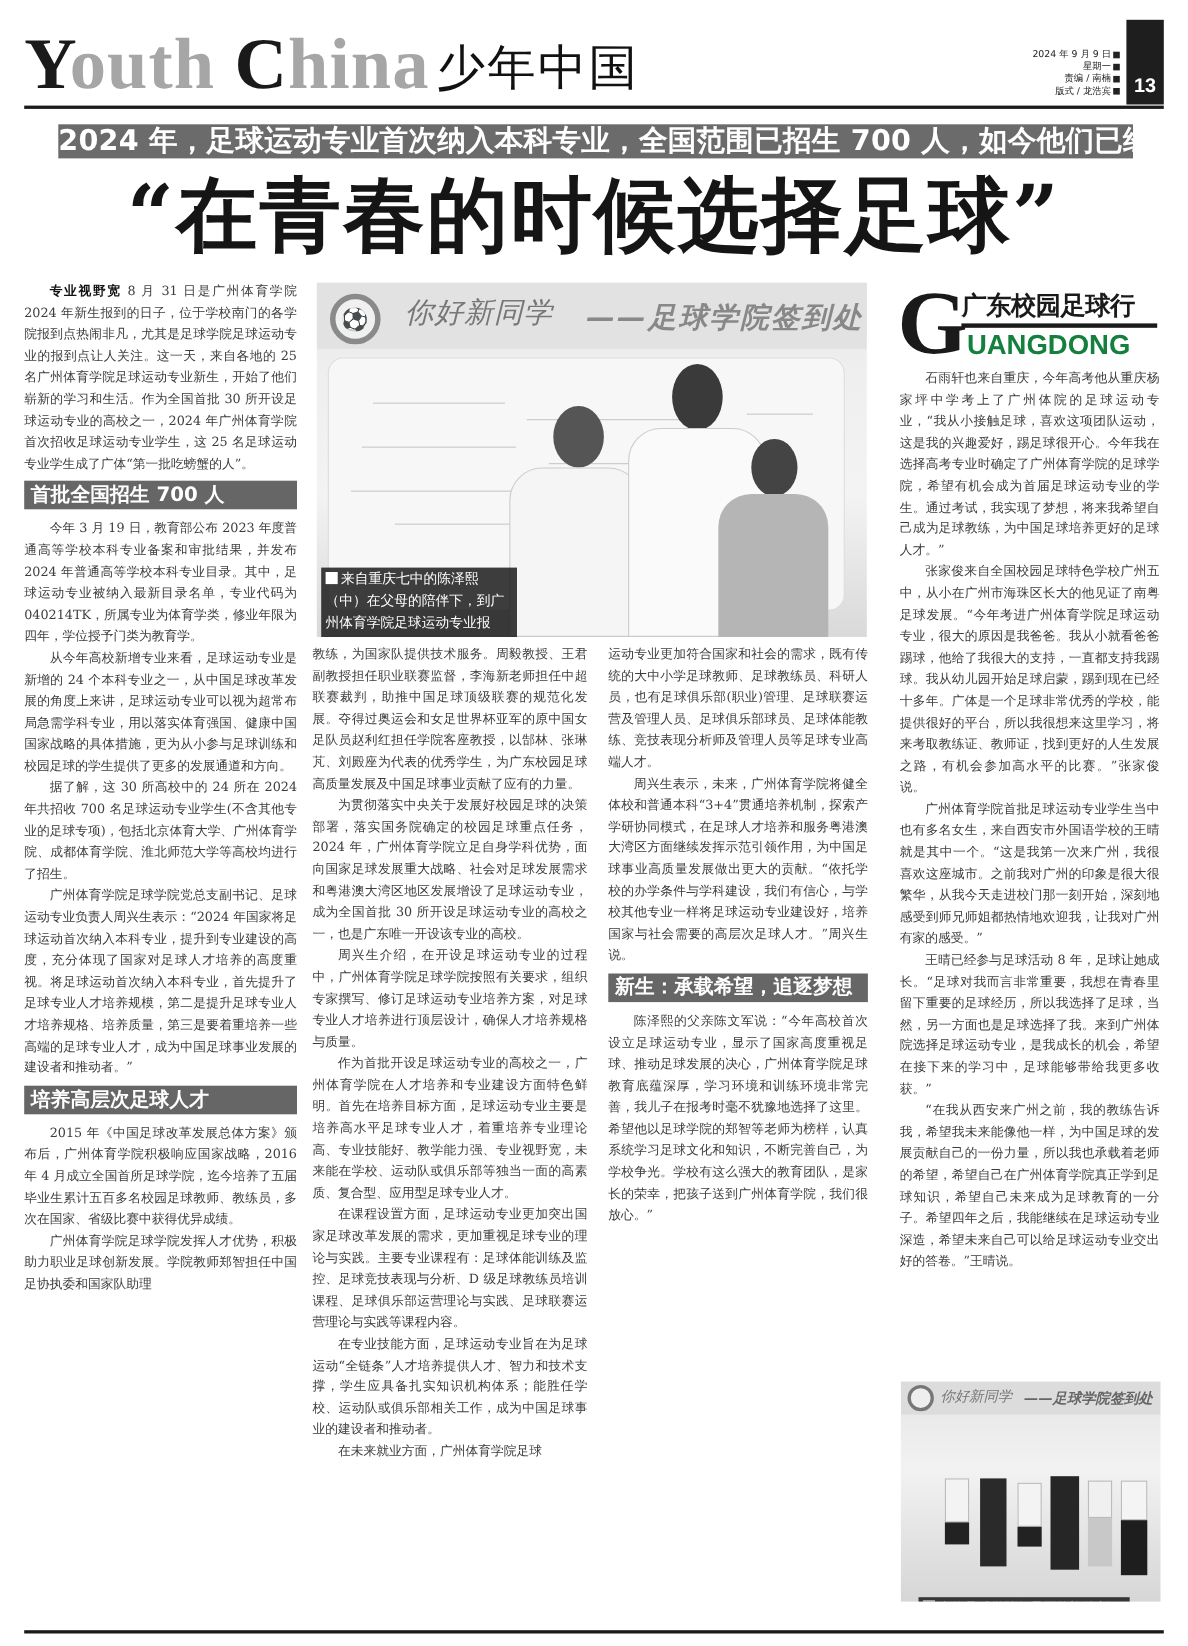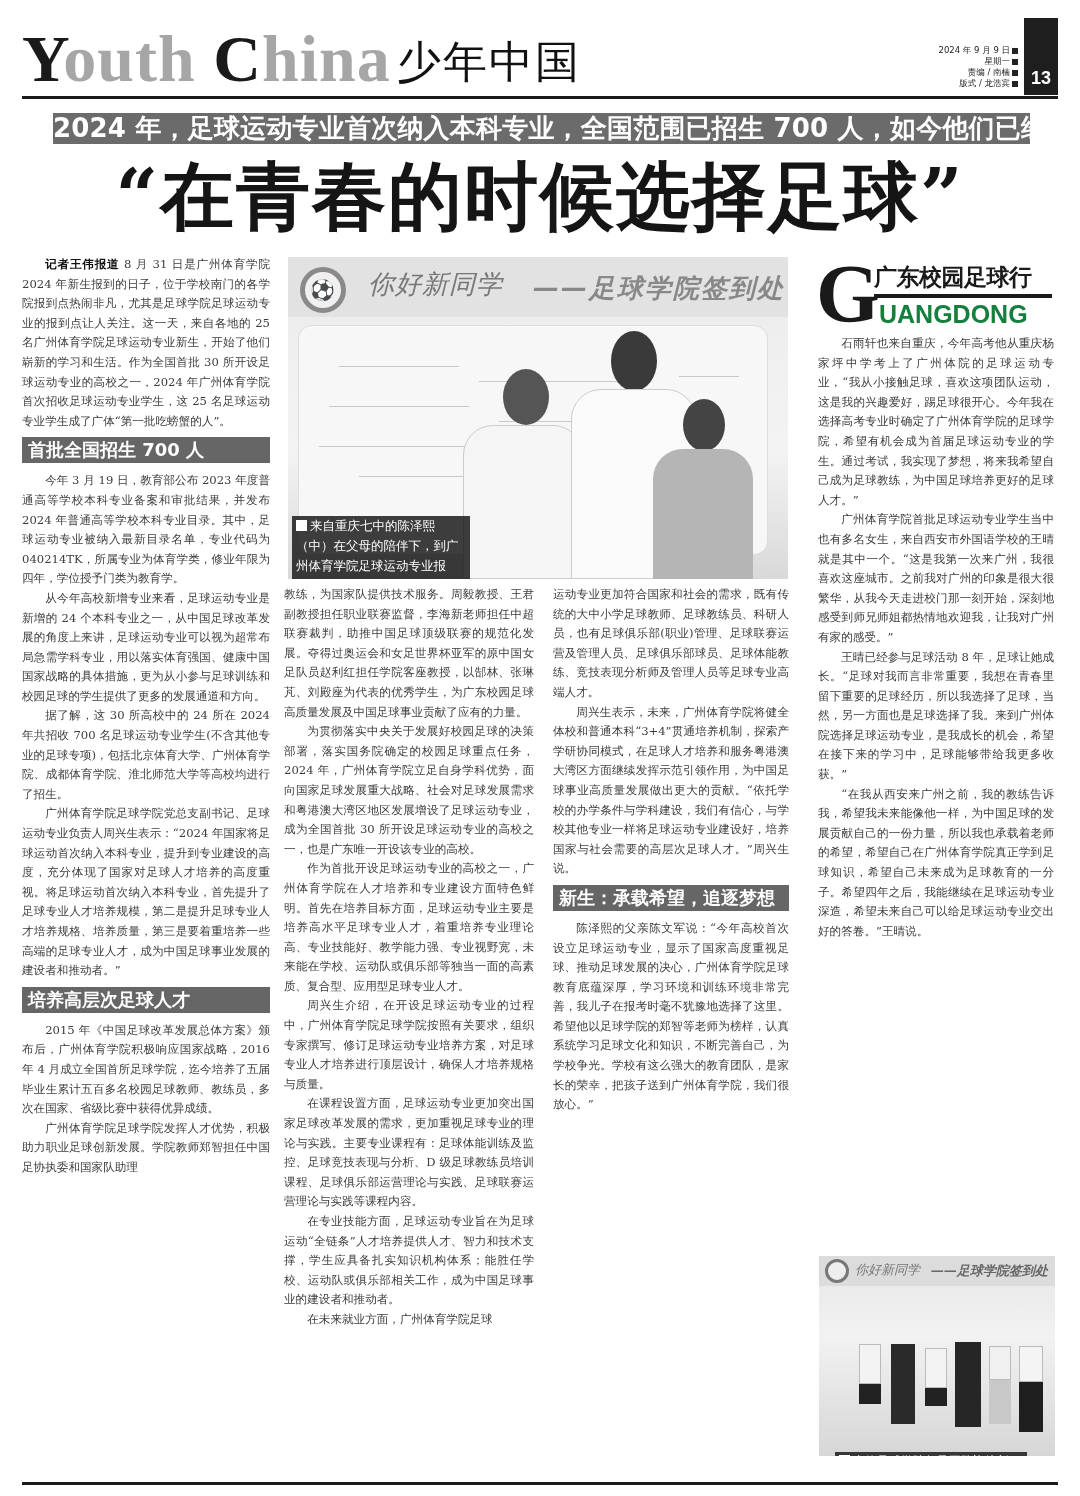--- a/index.html
+++ b/index.html
@@ -114,50 +114,51 @@
 </figure>
 
 <div class="gd-logo">
   <div class="gd-G">G</div>
   <div class="gd-cn">广东校园足球行</div>
   <div class="gd-bar"></div>
   <div class="gd-en">UANGDONG</div>
 </div>
 
 <section class="col col1">
-  <p><span class="lead">记者王伟报道</span><span> 8 月 31 日是广州体育学院 2024 年新生报到的日子，位于学校南门的各学院报到点热闹非凡，尤其是足球学院足球运动专业的报到点让人关注。这一天，来自各地的 25 名广州体育学院足球运动专业新生，开始了他们崭新的学习和生活。作为全国首批 30 所开设足球运动专业的高校之一，2024 年广州体育学院首次招收足球运动专业学生，这 25 名足球运动专业学生成了广体“第一批吃螃蟹的人”。</span></p>
+  <p><span class="lead">专业视野宽</span><span> 8 月 31 日是广州体育学院 2024 年新生报到的日子，位于学校南门的各学院报到点热闹非凡，尤其是足球学院足球运动专业的报到点让人关注。这一天，来自各地的 25 名广州体育学院足球运动专业新生，开始了他们崭新的学习和生活。作为全国首批 30 所开设足球运动专业的高校之一，2024 年广州体育学院首次招收足球运动专业学生，这 25 名足球运动专业学生成了广体“第一批吃螃蟹的人”。</span></p>
   <h2 class="sechead">首批全国招生 700 人</h2>
   <p>今年 3 月 19 日，教育部公布 2023 年度普通高等学校本科专业备案和审批结果，并发布 2024 年普通高等学校本科专业目录。其中，足球运动专业被纳入最新目录名单，专业代码为 040214TK，所属专业为体育学类，修业年限为四年，学位授予门类为教育学。</p>
   <p>从今年高校新增专业来看，足球运动专业是新增的 24 个本科专业之一，从中国足球改革发展的角度上来讲，足球运动专业可以视为超常布局急需学科专业，用以落实体育强国、健康中国国家战略的具体措施，更为从小参与足球训练和校园足球的学生提供了更多的发展通道和方向。</p>
   <p>据了解，这 30 所高校中的 24 所在 2024 年共招收 700 名足球运动专业学生(不含其他专业的足球专项)，包括北京体育大学、广州体育学院、成都体育学院、淮北师范大学等高校均进行了招生。</p>
   <p>广州体育学院足球学院党总支副书记、足球运动专业负责人周兴生表示：“2024 年国家将足球运动首次纳入本科专业，提升到专业建设的高度，充分体现了国家对足球人才培养的高度重视。将足球运动首次纳入本科专业，首先提升了足球专业人才培养规模，第二是提升足球专业人才培养规格、培养质量，第三是要着重培养一些高端的足球专业人才，成为中国足球事业发展的建设者和推动者。”</p>
   <h2 class="sechead">培养高层次足球人才</h2>
   <p>2015 年《中国足球改革发展总体方案》颁布后，广州体育学院积极响应国家战略，2016 年 4 月成立全国首所足球学院，迄今培养了五届毕业生累计五百多名校园足球教师、教练员，多次在国家、省级比赛中获得优异成绩。</p>
   <p>广州体育学院足球学院发挥人才优势，积极助力职业足球创新发展。学院教师郑智担任中国足协执委和国家队助理</p>
 </section>
 
 <section class="col col2">
   <p style="text-indent:0">教练，为国家队提供技术服务。周毅教授、王君副教授担任职业联赛监督，李海新老师担任中超联赛裁判，助推中国足球顶级联赛的规范化发展。夺得过奥运会和女足世界杯亚军的原中国女足队员赵利红担任学院客座教授，以郜林、张琳芃、刘殿座为代表的优秀学生，为广东校园足球高质量发展及中国足球事业贡献了应有的力量。</p>
   <p>为贯彻落实中央关于发展好校园足球的决策部署，落实国务院确定的校园足球重点任务，2024 年，广州体育学院立足自身学科优势，面向国家足球发展重大战略、社会对足球发展需求和粤港澳大湾区地区发展增设了足球运动专业，成为全国首批 30 所开设足球运动专业的高校之一，也是广东唯一开设该专业的高校。</p>
+  <p>周兴生介绍，在开设足球运动专业的过程中，广州体育学院足球学院按照有关要求，组织专家撰写、修订足球运动专业培养方案，对足球专业人才培养进行顶层设计，确保人才培养规格与质量。</p>
   <p>作为首批开设足球运动专业的高校之一，广州体育学院在人才培养和专业建设方面特色鲜明。首先在培养目标方面，足球运动专业主要是培养高水平足球专业人才，着重培养专业理论高、专业技能好、教学能力强、专业视野宽，未来能在学校、运动队或俱乐部等独当一面的高素质、复合型、应用型足球专业人才。</p>
-  <p>周兴生介绍，在开设足球运动专业的过程中，广州体育学院足球学院按照有关要求，组织专家撰写、修订足球运动专业培养方案，对足球专业人才培养进行顶层设计，确保人才培养规格与质量。</p>
   <p>在课程设置方面，足球运动专业更加突出国家足球改革发展的需求，更加重视足球专业的理论与实践。主要专业课程有：足球体能训练及监控、足球竞技表现与分析、D 级足球教练员培训课程、足球俱乐部运营理论与实践、足球联赛运营理论与实践等课程内容。</p>
   <p>在专业技能方面，足球运动专业旨在为足球运动“全链条”人才培养提供人才、智力和技术支撑，学生应具备扎实知识机构体系；能胜任学校、运动队或俱乐部相关工作，成为中国足球事业的建设者和推动者。</p>
   <p>在未来就业方面，广州体育学院足球</p>
 </section>
 
 <section class="col col3">
   <p style="text-indent:0">运动专业更加符合国家和社会的需求，既有传统的大中小学足球教师、足球教练员、科研人员，也有足球俱乐部(职业)管理、足球联赛运营及管理人员、足球俱乐部球员、足球体能教练、竞技表现分析师及管理人员等足球专业高端人才。</p>
   <p>周兴生表示，未来，广州体育学院将健全体校和普通本科“3+4”贯通培养机制，探索产学研协同模式，在足球人才培养和服务粤港澳大湾区方面继续发挥示范引领作用，为中国足球事业高质量发展做出更大的贡献。“依托学校的办学条件与学科建设，我们有信心，与学校其他专业一样将足球运动专业建设好，培养国家与社会需要的高层次足球人才。”周兴生说。</p>
   <h2 class="sechead">新生：承载希望，追逐梦想</h2>
   <p>陈泽熙的父亲陈文军说：“今年高校首次设立足球运动专业，显示了国家高度重视足球、推动足球发展的决心，广州体育学院足球教育底蕴深厚，学习环境和训练环境非常完善，我儿子在报考时毫不犹豫地选择了这里。希望他以足球学院的郑智等老师为榜样，认真系统学习足球文化和知识，不断完善自己，为学校争光。学校有这么强大的教育团队，是家长的荣幸，把孩子送到广州体育学院，我们很放心。”</p>
 </section>
 
 <section class="col col4">
   <p>石雨轩也来自重庆，今年高考他从重庆杨家坪中学考上了广州体院的足球运动专业，“我从小接触足球，喜欢这项团队运动，这是我的兴趣爱好，踢足球很开心。今年我在选择高考专业时确定了广州体育学院的足球学院，希望有机会成为首届足球运动专业的学生。通过考试，我实现了梦想，将来我希望自己成为足球教练，为中国足球培养更好的足球人才。”</p>
+  <p>张家俊来自全国校园足球特色学校广州五中，从小在广州市海珠区长大的他见证了南粤足球发展。“今年考进广州体育学院足球运动专业，很大的原因是我爸爸。我从小就看爸爸踢球，他给了我很大的支持，一直都支持我踢球。我从幼儿园开始足球启蒙，踢到现在已经十多年。广体是一个足球非常优秀的学校，能提供很好的平台，所以我很想来这里学习，将来考取教练证、教师证，找到更好的人生发展之路，有机会参加高水平的比赛。”张家俊说。</p>
   <p>广州体育学院首批足球运动专业学生当中也有多名女生，来自西安市外国语学校的王晴就是其中一个。“这是我第一次来广州，我很喜欢这座城市。之前我对广州的印象是很大很繁华，从我今天走进校门那一刻开始，深刻地感受到师兄师姐都热情地欢迎我，让我对广州有家的感受。”</p>
   <p>王晴已经参与足球活动 8 年，足球让她成长。“足球对我而言非常重要，我想在青春里留下重要的足球经历，所以我选择了足球，当然，另一方面也是足球选择了我。来到广州体院选择足球运动专业，是我成长的机会，希望在接下来的学习中，足球能够带给我更多收获。”</p>
   <p>“在我从西安来广州之前，我的教练告诉我，希望我未来能像他一样，为中国足球的发展贡献自己的一份力量，所以我也承载着老师的希望，希望自己在广州体育学院真正学到足球知识，希望自己未来成为足球教育的一分子。希望四年之后，我能继续在足球运动专业深造，希望未来自己可以给足球运动专业交出好的答卷。”王晴说。</p>
 </section>
 
 <figure class="photo-small">
   <div style="position:absolute;left:0;top:0;width:100%;height:30px;background:#dcdcdc;">
     <div style="position:absolute;left:6px;top:3px;width:24px;height:24px;border-radius:50%;border:3px solid #777;background:#eee;"></div>
     <div style="position:absolute;left:36px;top:5px;font-style:italic;font-size:13px;color:#777;">你好新同学</div>
     <div style="position:absolute;left:112px;top:6px;font-family:'DejaVu Sans',sans-serif;font-weight:bold;font-style:italic;font-size:13px;color:#666;">——足球学院签到处</div>

